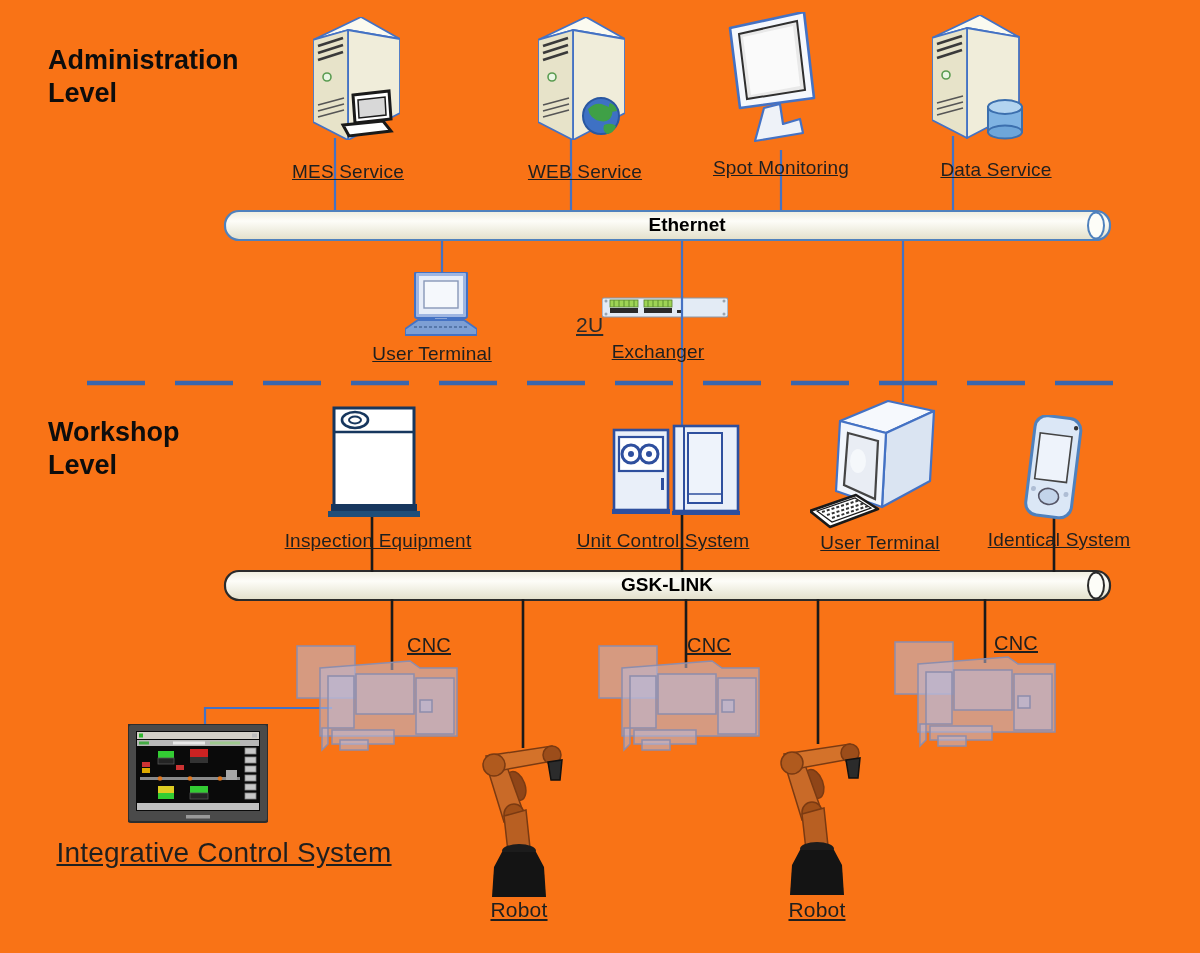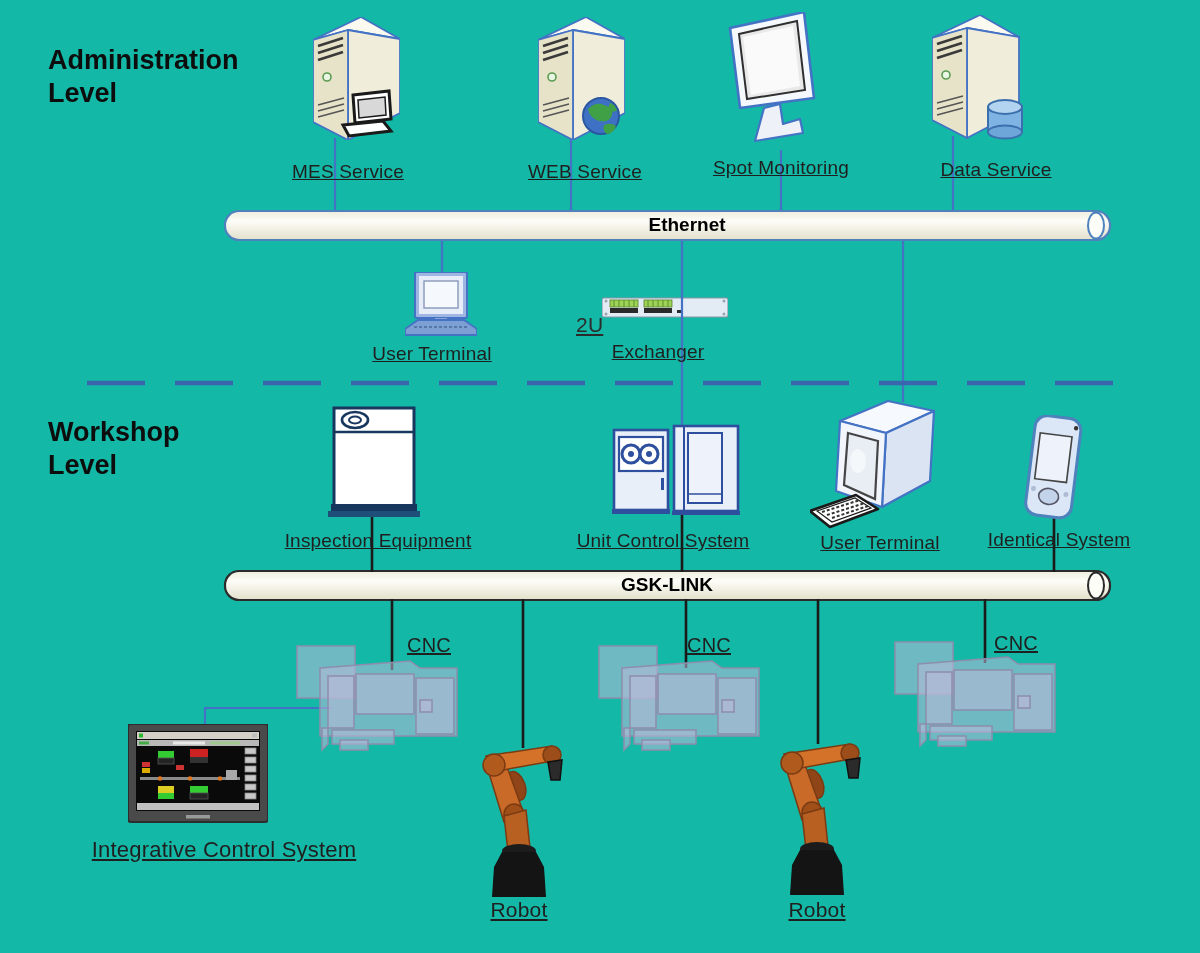--- a/index.html
+++ b/index.html
@@ -1,17 +1,17 @@
 <!DOCTYPE html>
 <html><head>
 <meta charset="utf-8">
 <style>
   html,body { margin:0; padding:0; background:#ffffff; }
   #stage {
-    position:relative; width:1200px; height:953px; background:#14b8a6;
+    position:relative; width:1200px; height:953px; background:#f97316;
     font-family:"Liberation Sans", sans-serif; overflow:hidden;
   }
   #wires, #wires-top { position:absolute; left:0; top:0; z-index:1; }
   #wires-top { z-index:4; }
   .icon { position:absolute; z-index:2; }
   .lbl {
     position:absolute; z-index:5; font-size:19px; color:#1f1f1f;
     white-space:nowrap; transform:translateX(-50%); letter-spacing:0.2px;text-decoration:underline;
   }
   .lbl-left { transform:none; }
@@ -373,18 +373,18 @@
   <div class="lbl" style="left:663px; top:530px;">Unit Control System</div>
   <div class="lbl" style="left:880px; top:532px;">User Terminal</div>
   <div class="lbl" style="left:1059px; top:529px;">Identical System</div>
 
   <div class="buslbl" style="left:667px; top:574px;">GSK-LINK</div>
 
   <div class="lbl" style="left:429px; top:634px; font-size:20px;">CNC</div>
   <div class="lbl" style="left:709px; top:634px; font-size:20px;">CNC</div>
   <div class="lbl" style="left:1016px; top:632px; font-size:20px;">CNC</div>
 
-  <div class="lbl" style="left:224px; top:837px; font-size:22px;">Integrative Control System</div>
+  <div class="lbl" style="left:224px; top:837px; font-size:28px;">Integrative Control System</div>
 
   <div class="lbl" style="left:519px; top:898px; font-size:21px;">Robot</div>
   <div class="lbl" style="left:817px; top:898px; font-size:21px;">Robot</div>
 
 </div>
 
 </body></html>

